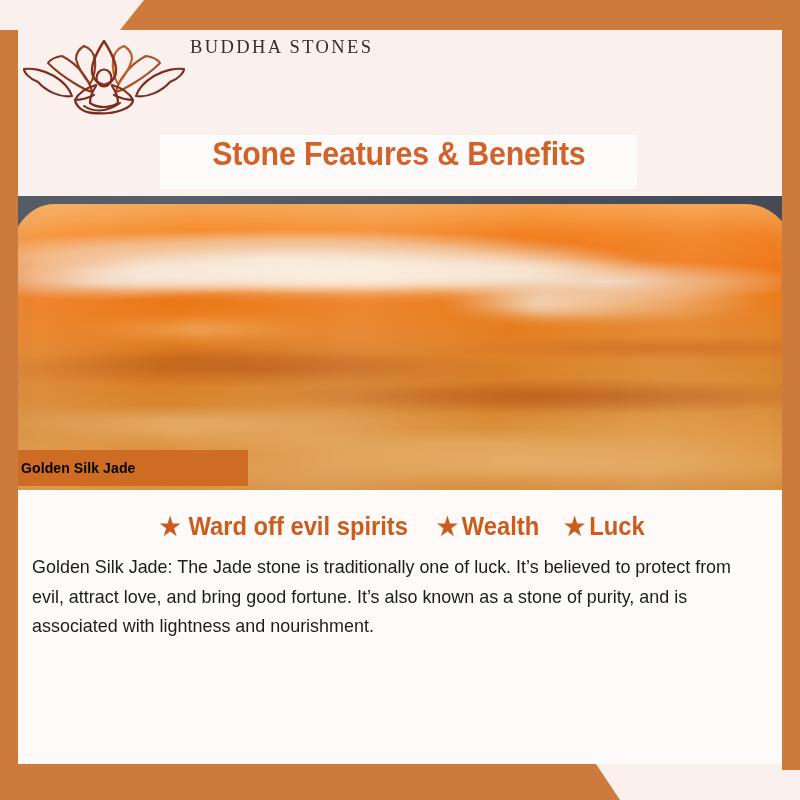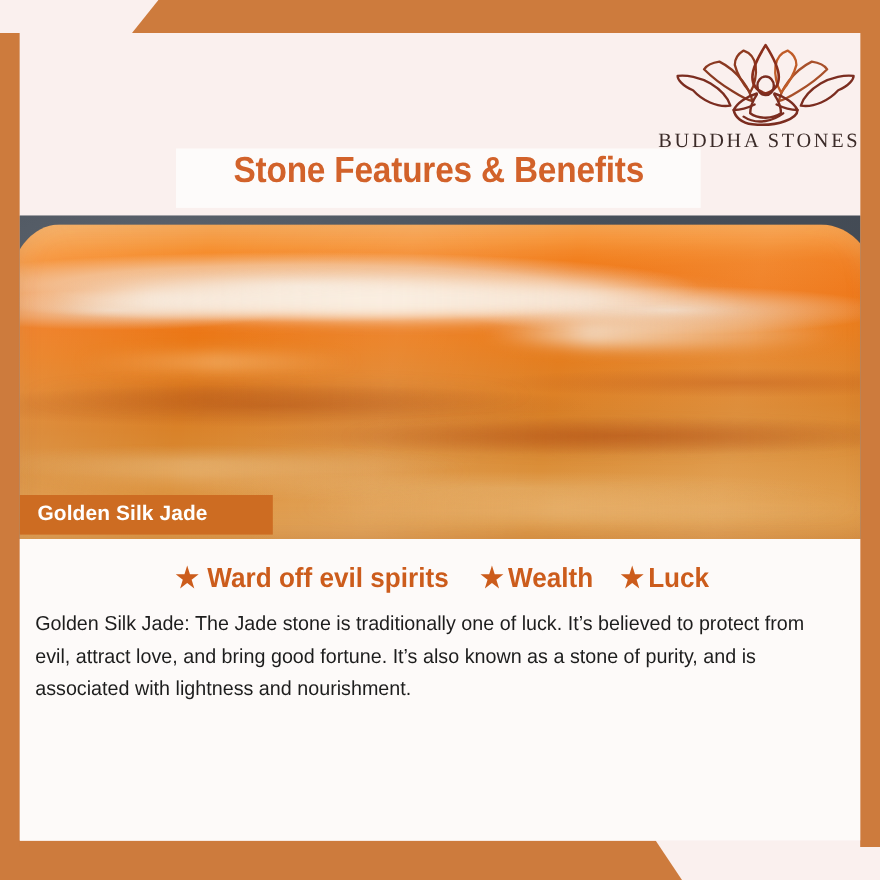--- a/index.html
+++ b/index.html
@@ -54,22 +54,22 @@
   .header {
     position: absolute;
     left: 18px; top: 30px;
     width: 764px; height: 166px;
     background: #faf0ee;
   }
   .logo-wrap {
     position: absolute;
     left: 0; right: 0; top: 6px;
     display: flex;
-    flex-direction: column;
-    align-items: flex-end;
+    flex-direction: row;
+    align-items: flex-start;
   }
   .logo-mark { width: 172px; height: 82px; display: block; }
   .logo-text {
     margin-top: 1px;
     font-family: "Liberation Serif", serif;
     font-size: 18.5px;
     letter-spacing: 2.4px;
     color: #3b2b28;
     font-weight: 400;
   }
@@ -172,24 +172,24 @@
     left: 18px;
     top: 450px;
     width: 230px;
     height: 36px;
     background: #cd6c22;
     display: flex;
     align-items: center;
     z-index: 5;
   }
   .caption-text {
-    color: #ffffff;
-    font-size: 19px;
+    color: #000000;
+    font-size: 14px;
     font-weight: 600;
-    padding-left: 16px;
+    padding-left: 3px;
     letter-spacing: 0.1px;
     white-space: nowrap;
   }
 
   
   .body-area {
     position: absolute;
     left: 18px; top: 490px;
     width: 764px; height: 274px;
     background: #fdfaf9;

